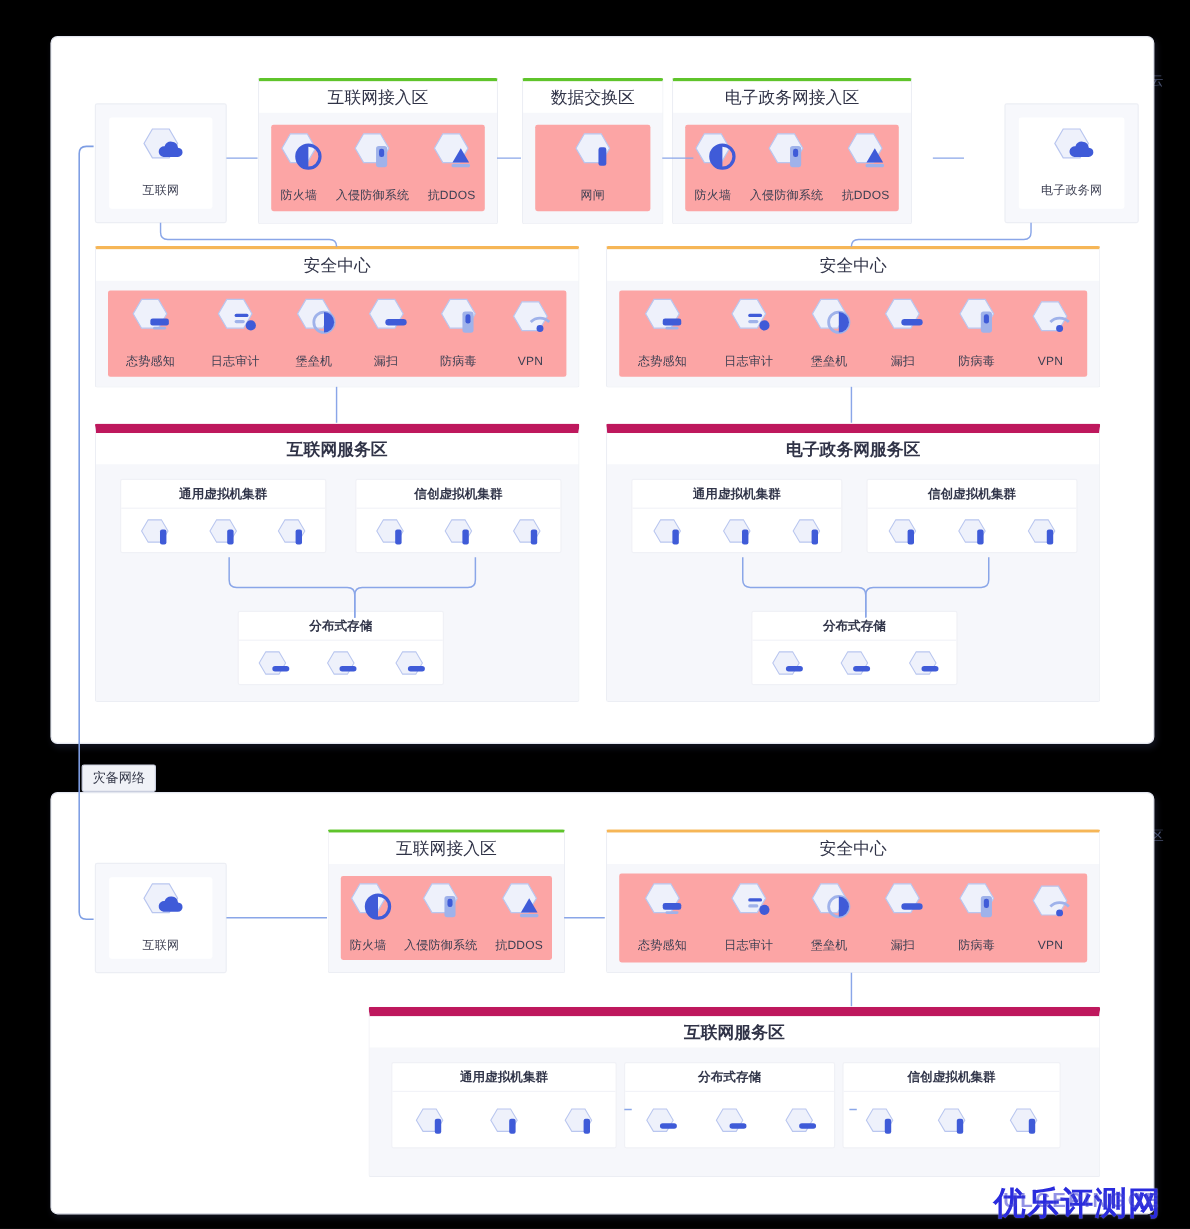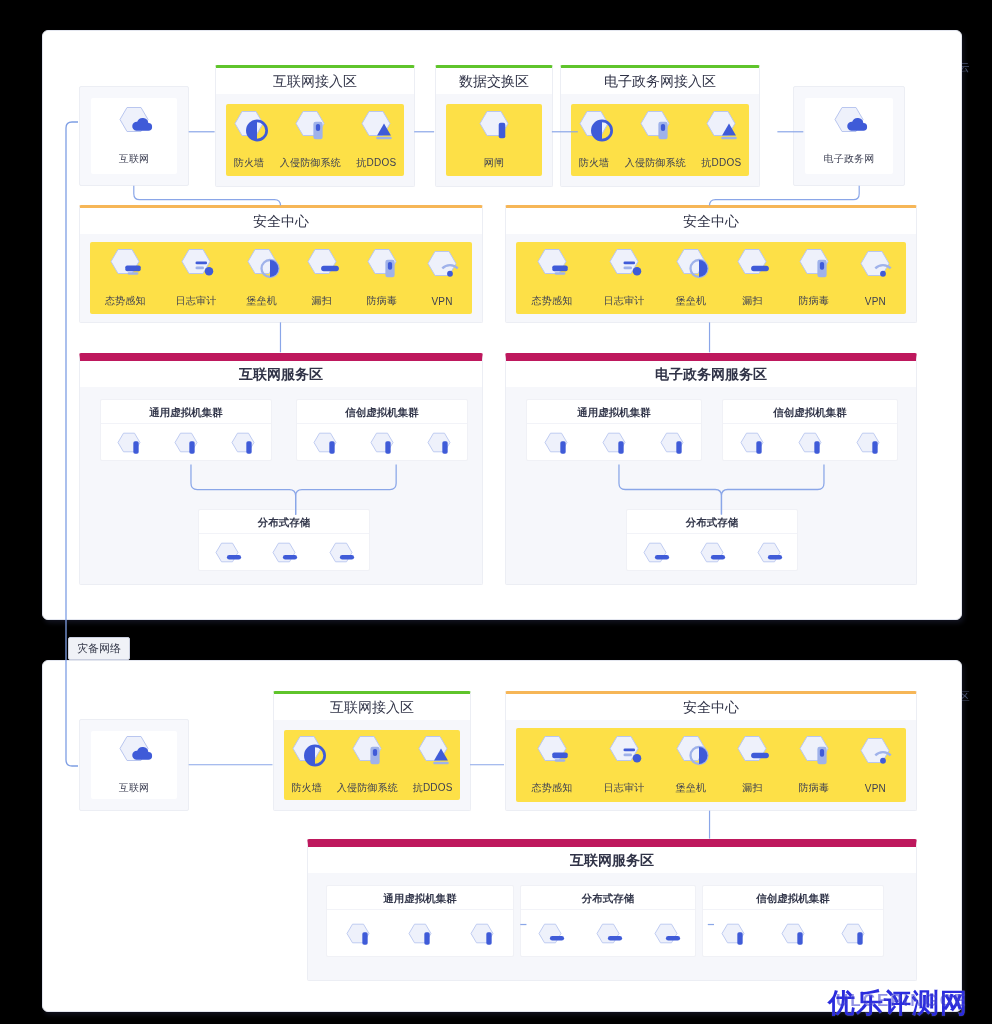--- a/index.html
+++ b/index.html
@@ -70,21 +70,21 @@
     width: calc(100% - 22px);
     height: calc(100% - 22px);
     display: flex;
     align-items: center;
     justify-content: center;
   }
 
   
   .icon-panel {
     position: absolute;
-    background: #fde047;
+    background: #fca5a5;
     border-radius: 2px;
     display: flex;
     align-items: center;
     justify-content: space-around;
   }
 
   
   .subgroup {
     position: absolute;
     background: #ffffff;
@@ -318,21 +318,21 @@
                     <rect x="3" y="10.2" width="8" height="1.4" rx="0.6" fill="#9fb2ea"></rect>
                   </svg>
                 </span>
             </div>
             <div class="cap">抗DDOS</div>
           </div>
         </div>
       </div>
     </div>
 
-    <div class="nodebox" style="left:750px; top:55px; width:112px; height:100px;">
+    <div class="nodebox" style="left:794px; top:55px; width:112px; height:100px;">
       <div class="inner">
         <div class="hexitem">
           <div class="hex">
             <svg viewBox="0 0 30 27">
                 <polygon points="8,1.5 22,1.5 29,13.5 22,25.5 8,25.5 1,13.5" fill="#eef1fb" stroke="#b9c6ef" stroke-width="1"></polygon>
               </svg>
             <span class="glyph">
                 <svg viewBox="0 0 14 14" width="12" height="12">
                   <path d="M4 9.2h6.2a2 2 0 0 0 .1-4 3 3 0 0 0-5.8-.6A2.3 2.3 0 0 0 4 9.2z" fill="#3f5bd8"></path>
                 </svg>

